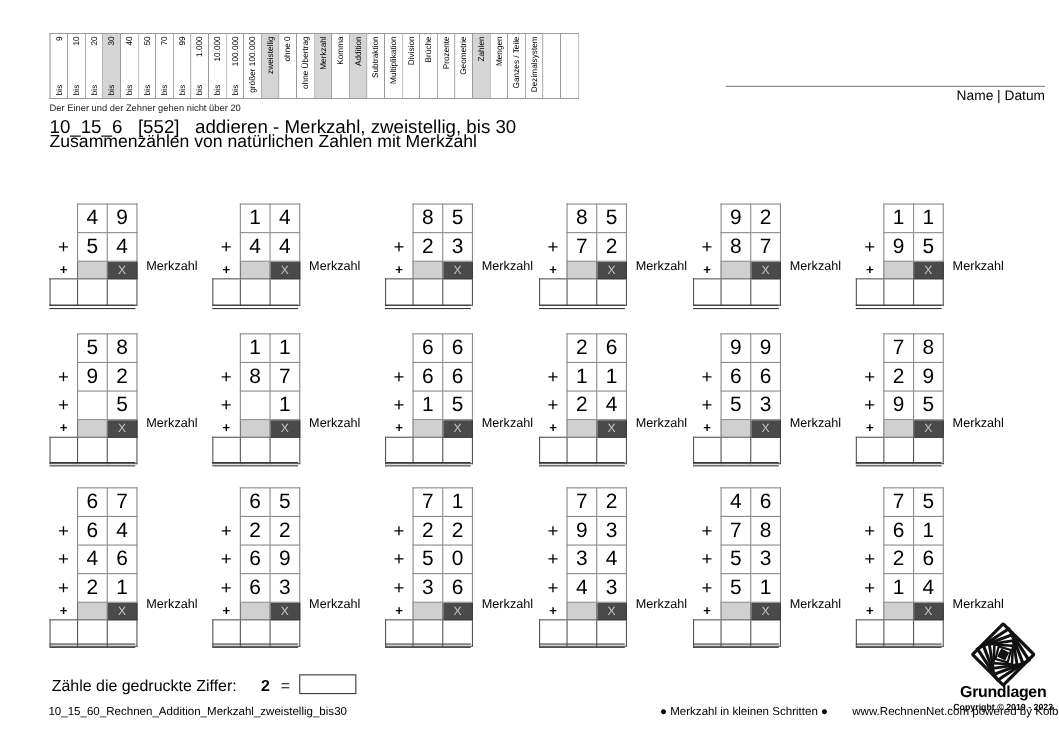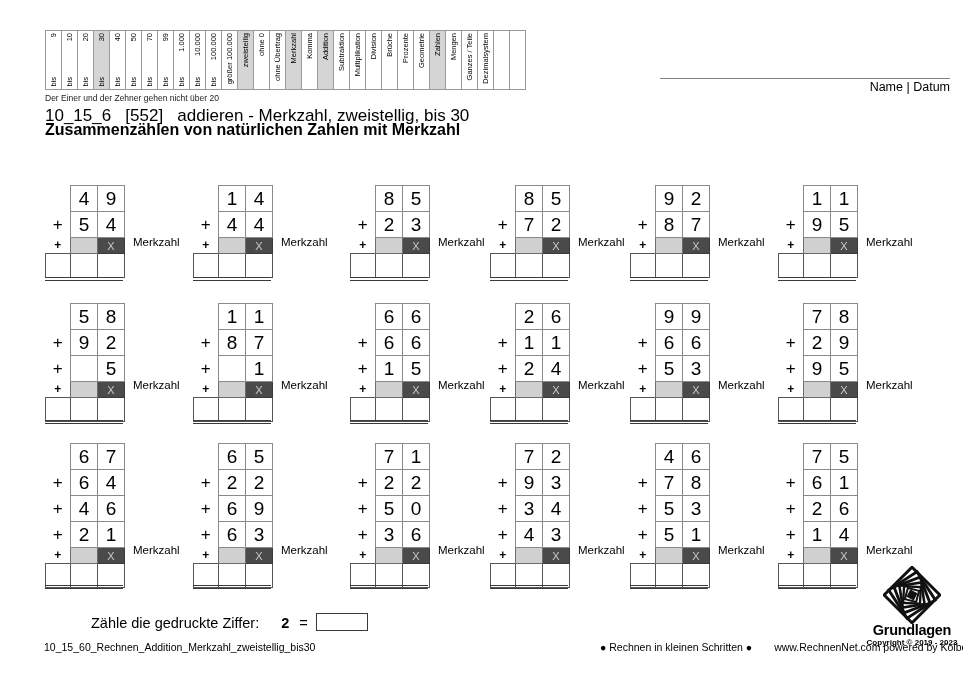--- a/index.html
+++ b/index.html
@@ -43,21 +43,21 @@
     border-top:1px solid #808080;
   }
   #name-label{
     position:absolute;left:660px;top:80px;width:290px;
     text-align:right;font-size:12.5px;color:#000;
   }
 
   
   #note-line{position:absolute;left:45px;top:93px;font-size:8.5px;color:#222;}
   #code-line{position:absolute;left:45px;top:106px;font-size:17px;color:#000;white-space:pre;}
-  #main-title{position:absolute;left:45px;top:121px;font-size:16px;font-weight:bold;color:#000;}
+  #main-title{position:absolute;left:45px;top:121px;font-size:16px;font-weight:normal;color:#000;}
 
   
   #grid{position:absolute;left:45px;top:185px;width:900px;}
   .prow{position:relative;width:100%;}
   .prow.r1{height:118px;}
   .prow.r2{height:140px;}
   .prow.r3{height:160px;}
   .problem{position:absolute;top:0;}
   .ptable{border-collapse:collapse;}
   .ptable td{padding:0;margin:0;}
@@ -89,21 +89,21 @@
     position:absolute;font-size:11.5px;color:#000;white-space:nowrap;
   }
   .dbl-rule{
     position:absolute;height:0;border-top:1px solid #3a3a3a;
   }
   .dbl-rule2{
     position:absolute;height:0;border-top:1px solid #3a3a3a;
   }
 
   
-  #bottom-task{position:absolute;left:47px;top:613px;font-size:14.5px;white-space:nowrap;margin-left:44px;}
+  #bottom-task{position:absolute;left:47px;top:613px;font-size:14.5px;white-space:nowrap;}
   #bt-digit{font-weight:bold;margin-left:22px;}
   #bt-eq{margin-left:10px;margin-right:8px;}
   #bt-box{
     display:inline-block;width:50px;height:16px;
     border:1px solid #3a3a3a;vertical-align:-3px;background:#fff;
   }
   #filecode{position:absolute;left:44px;top:641px;font-size:10.5px;color:#000;}
 
   
   #footer-line{
@@ -849,21 +849,21 @@
       </div>
     </div>
   </div>
 
 <div id="bottom-task">
   <span>Zähle die gedruckte Ziffer:</span><span id="bt-digit">2</span><span id="bt-eq">=</span><span id="bt-box"></span>
 </div>
 <div id="filecode">10_15_60_Rechnen_Addition_Merkzahl_zweistellig_bis30</div>
 
 <div id="footer-line">
-  <span>● Rechnen in kleinen Schritten ●</span><span id="footer-sep"></span><span>www.RechnenNet.com powered by KolbergNet</span>
+  <span>● Merkzahl in kleinen Schritten ●</span><span id="footer-sep"></span><span>www.RechnenNet.com powered by KolbergNet</span>
 </div>
 
 <div id="logo-wrap">
   <svg id="logo-mark" viewBox="0 0 100 100">
     <g transform="translate(50,50) rotate(45)">
       <rect x="-34" y="-34" width="68" height="68" fill="none" stroke="#111" stroke-width="5"></rect>
       <g transform="rotate(12)">
         <rect x="-29" y="-29" width="58" height="58" fill="none" stroke="#111" stroke-width="5"></rect>
       </g>
       <g transform="rotate(24)">

